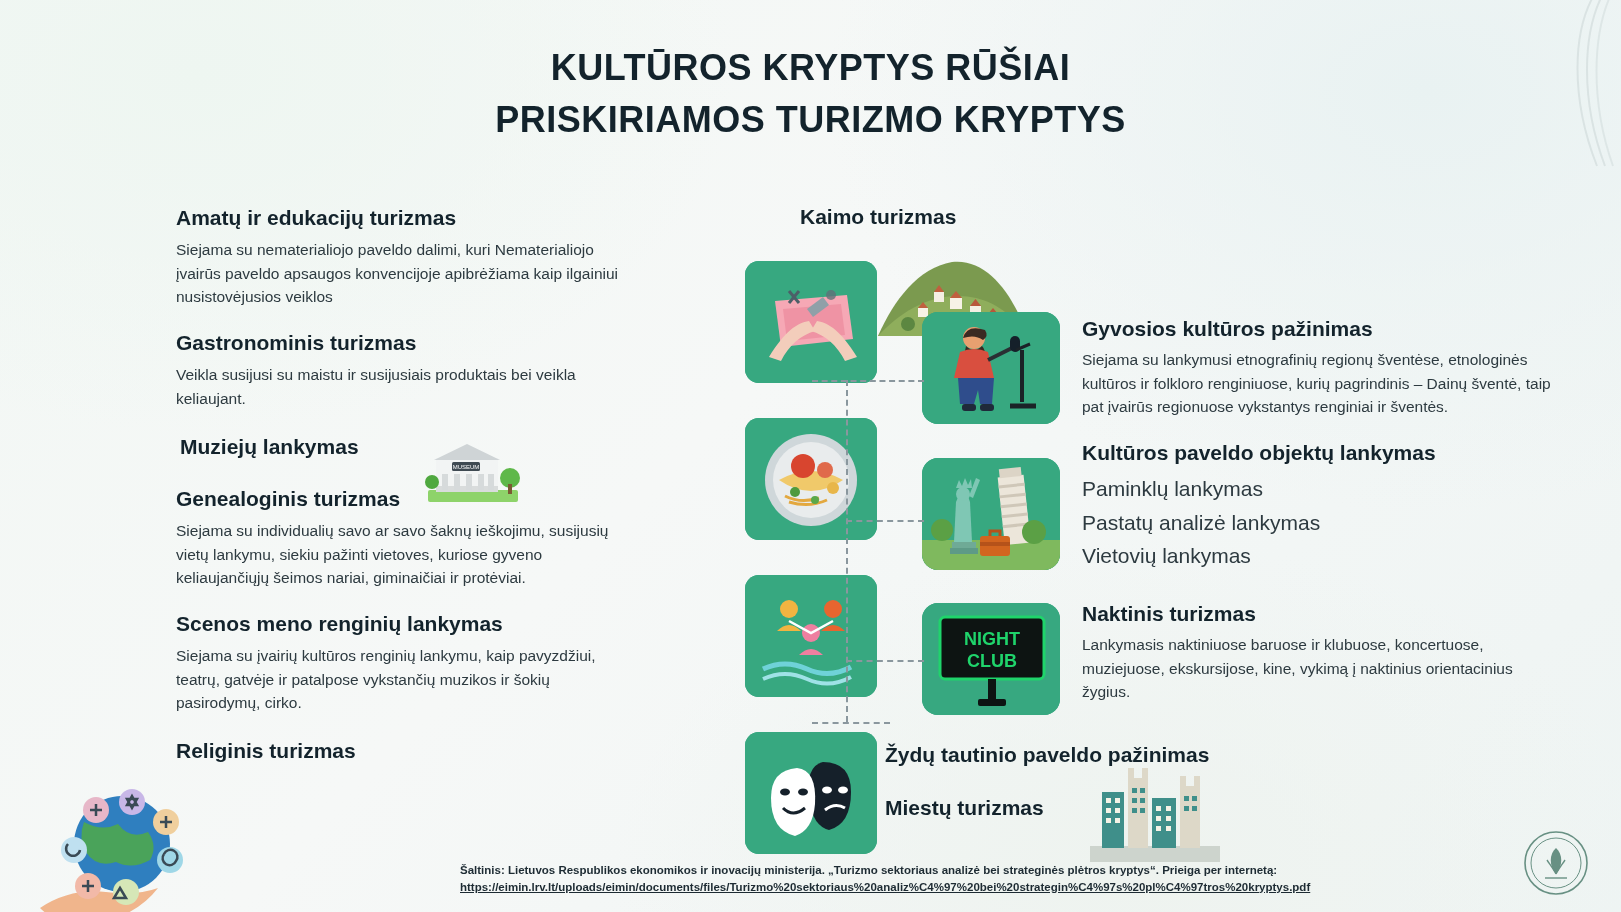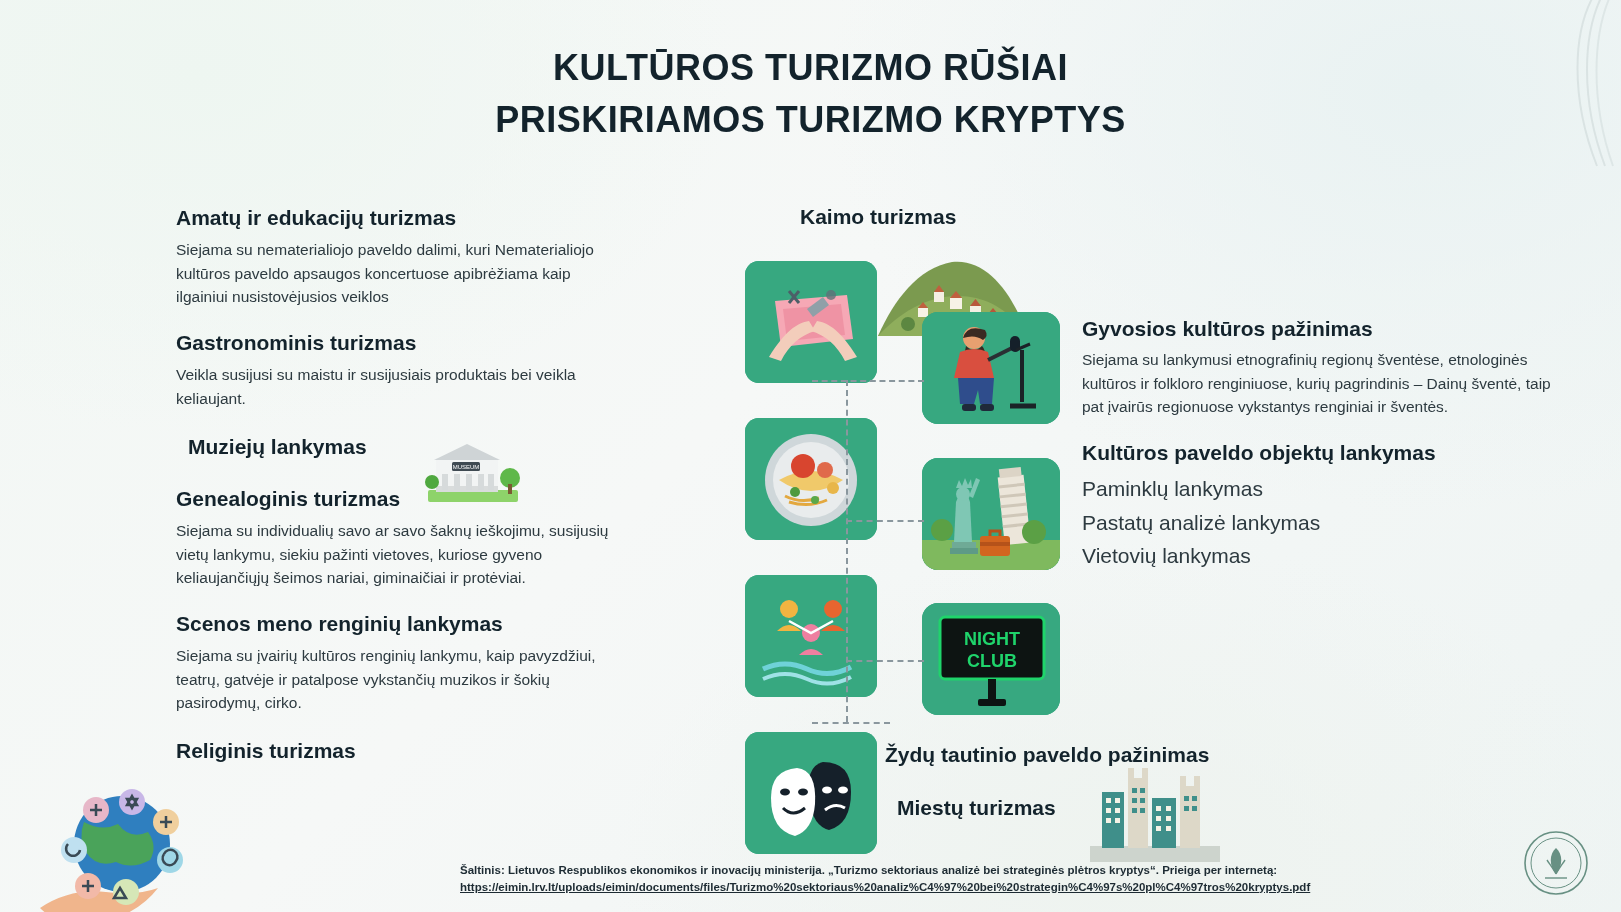--- a/index.html
+++ b/index.html
@@ -127,21 +127,20 @@
   
   .bottom-h1 {
     position: absolute;
     left: 885px;
     top: 742px;
   }
   .bottom-h2 {
     position: absolute;
     left: 885px;
     top: 795px;
-    margin-left: 12px;
   }
 
   
   .source {
     position: absolute;
     left: 460px;
     top: 862px;
     width: 1000px;
     font-size: 11.5px;
     font-weight: bold;
@@ -194,38 +193,38 @@
 
 <div id="slide">
 
   <svg class="swirl" viewBox="0 0 120 180">
     <path d="M96 0 C 70 40, 70 110, 96 176" stroke="#b9c6c6" stroke-width="2" fill="none"></path>
     <path d="M104 0 C 80 42, 80 112, 104 176" stroke="#b9c6c6" stroke-width="2" fill="none"></path>
     <path d="M112 0 C 90 44, 90 114, 112 176" stroke="#c4d0d0" stroke-width="2" fill="none"></path>
   </svg>
 
   <div class="title-block">
-    <div class="title-line">KULTŪROS TURIZMO RŪŠIAI</div>
+    <div class="title-line">KULTŪROS KRYPTYS RŪŠIAI</div>
     <div class="title-line">PRISKIRIAMOS TURIZMO KRYPTYS</div>
   </div>
 
   <div class="left-col">
 
     <div class="block">
       <div class="heading">Amatų ir edukacijų turizmas</div>
-      <div class="para">Siejama su nematerialiojo paveldo dalimi, kuri Nematerialiojo kultūros paveldo apsaugos koncertuose apibrėžiama kaip ilgainiui nusistovėjusios veiklos</div>
+      <div class="para">Siejama su nematerialiojo paveldo dalimi, kuri Nematerialiojo įvairūs paveldo apsaugos konvencijoje apibrėžiama kaip ilgainiui nusistovėjusios veiklos</div>
     </div>
 
     <div class="block" style="margin-top:22px;">
       <div class="heading">Gastronominis turizmas</div>
       <div class="para">Veikla  susijusi su maistu ir susijusiais produktais bei veikla keliaujant.</div>
     </div>
 
     <div class="block" style="margin-top:24px;">
-      <div class="heading" style="padding-left:4px;margin-left:8px;">Muziejų lankymas</div>
+      <div class="heading" style="padding-left:4px;">Muziejų lankymas</div>
     </div>
 
     <div class="block" style="margin-top:26px;">
       <div class="heading">Genealoginis turizmas</div>
       <div class="para">Siejama su individualių savo ar savo šaknų ieškojimu, susijusių vietų lankymu, siekiu pažinti vietoves, kuriose gyveno keliaujančiųjų šeimos nariai, giminaičiai ir protėviai.</div>
     </div>
 
     <div class="block" style="margin-top:22px;">
       <div class="heading">Scenos meno renginių lankymas</div>
       <div class="para">Siejama su įvairių kultūros renginių lankymu, kaip pavyzdžiui, teatrų, gatvėje ir patalpose vykstančių muzikos ir šokių pasirodymų, cirko.</div>
@@ -404,20 +403,24 @@
       <div class="para">Siejama su lankymusi  etnografinių regionų šventėse, etnologinės kultūros ir folkloro renginiuose, kurių pagrindinis – Dainų šventė, taip pat įvairūs regionuose vykstantys renginiai ir šventės.</div>
     </div>
 
     <div class="block" style="margin-top:22px;">
       <div class="heading">Kultūros paveldo objektų lankymas</div>
       <div class="subline">Paminklų lankymas</div>
       <div class="subline">Pastatų analizė lankymas</div>
       <div class="subline">Vietovių lankymas</div>
     </div>
 
+    <div class="block" style="margin-top:28px;">
+      <div class="heading">Naktinis turizmas</div>
+      <div class="para">Lankymasis naktiniuose baruose ir klubuose, koncertuose, muziejuose, ekskursijose, kine, vykimą į naktinius orientacinius žygius.</div>
+    </div>
 
   </div>
 
   <div class="heading bottom-h1">Žydų tautinio paveldo pažinimas</div>
   <div class="heading bottom-h2">Miestų turizmas</div>
 
   <svg class="city-ill" viewBox="0 0 130 100">
     <rect x="0" y="84" width="130" height="16" fill="#cdd4cd"></rect>
     <rect x="12" y="30" width="22" height="56" fill="#3f8f8a"></rect>
     <rect x="38" y="16" width="20" height="70" fill="#ddd8c8"></rect>

